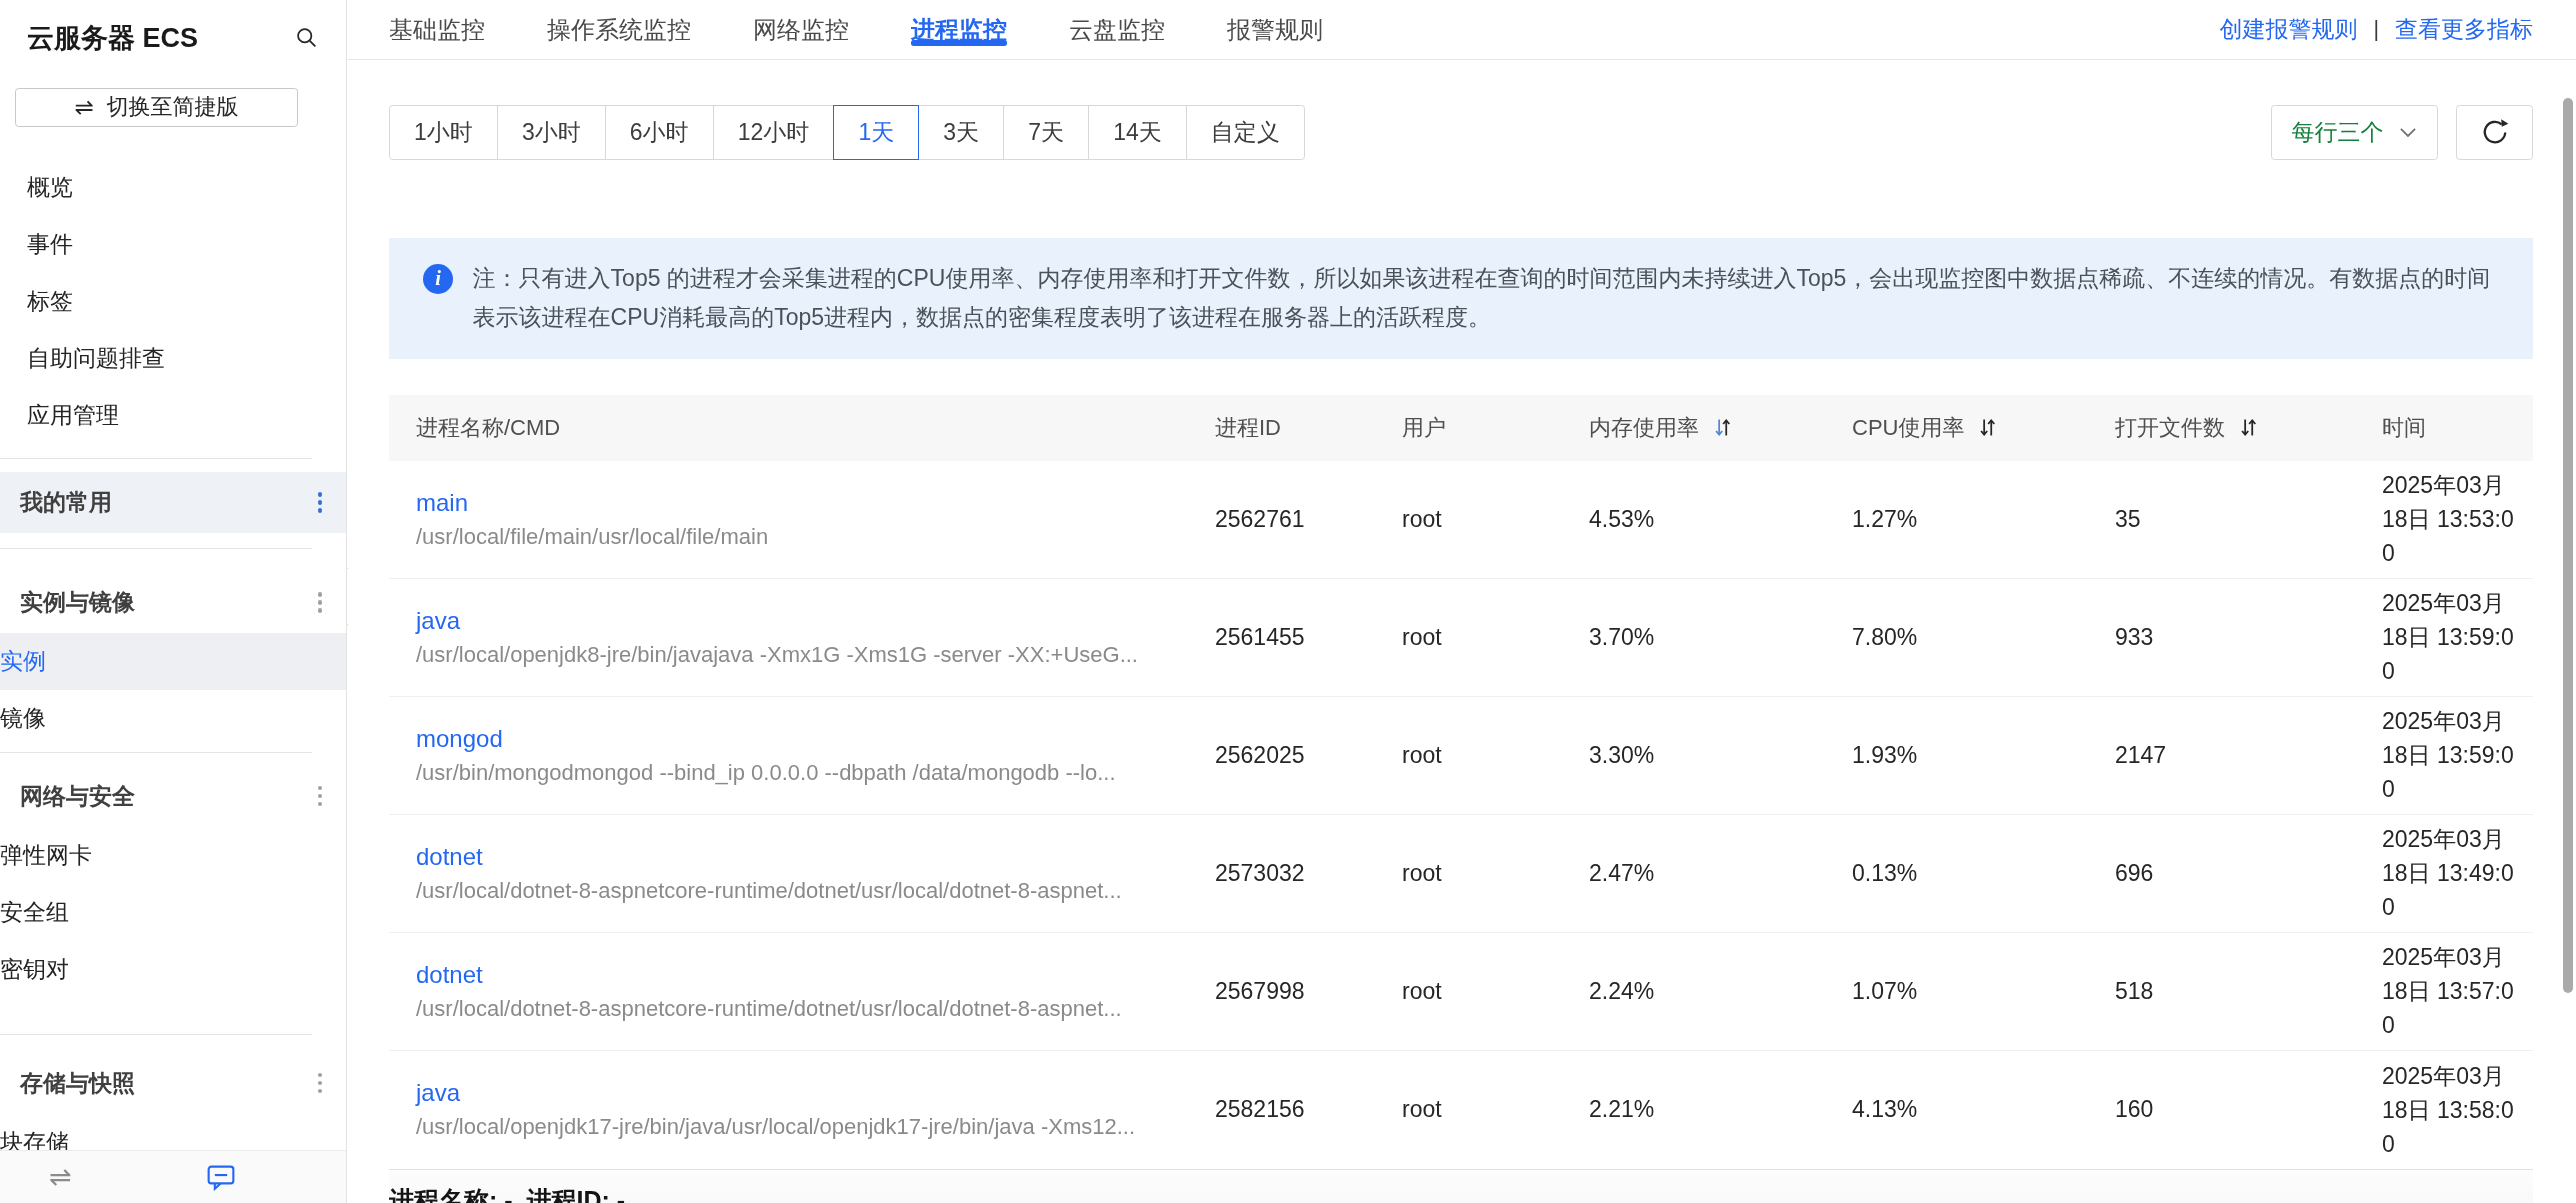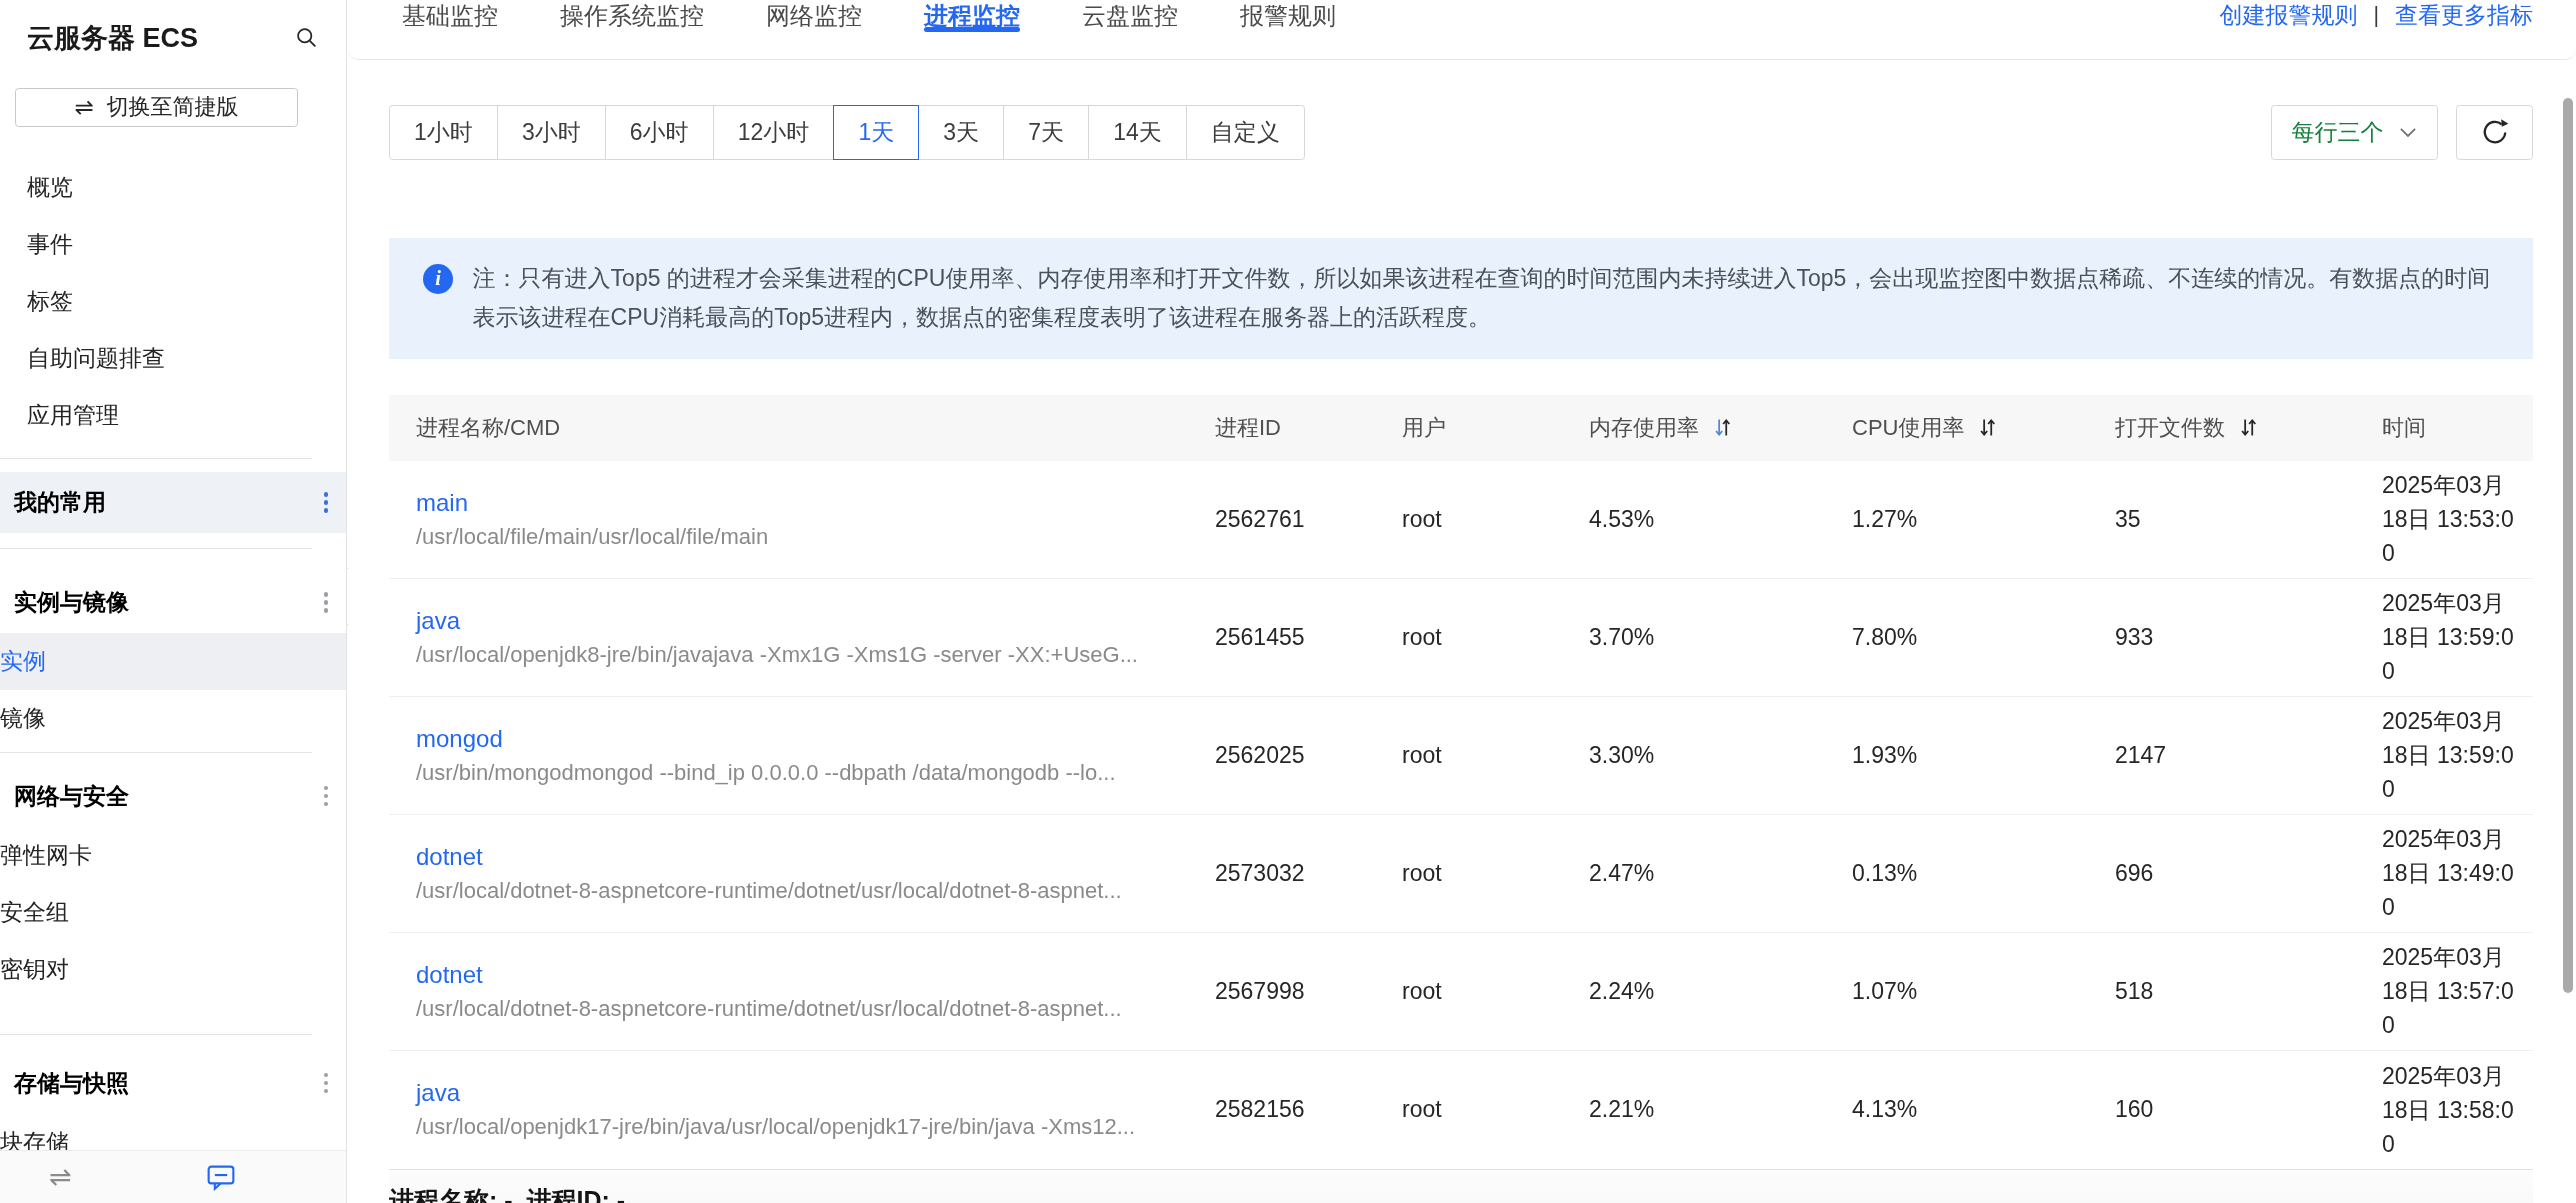--- a/index.html
+++ b/index.html
@@ -13,22 +13,22 @@
   .sb-header { display:flex; align-items:center; padding:19.6px 28.5px 0 27px; }
   .sb-title { font-size:27px; font-weight:bold; color:#1a1a1a; flex:1; }
   .switch-btn { display:flex; align-items:center; justify-content:center; gap:12.5px;
     margin:32px 0 0 15px; width:283px; height:39px; background:#fff;
     border:0.9px solid #c8c8c8; border-radius:3.6px; font-size:22px; color:#262626; cursor:pointer; }
   .swap-glyph { font-size:23px; color:#262626; line-height:1; }
   .sb-nav { margin-top:32px; }
   .sb-item { height:57px; display:flex; align-items:center; padding-left:27px;
     font-size:23px; color:#242424; cursor:pointer; }
   .sb-divider { height:0.9px; background:#e4e4e4; margin-right:34px; }
-  .sb-section { height:61px; display:flex; align-items:center; padding:0 14px;
-    font-size:23px; font-weight:bold; color:#000000; }
+  .sb-section { height:61px; display:flex; align-items:center; padding:0 20px;
+    font-size:23px; font-weight:bold; color:#404040; }
   .sb-section .lbl { flex:1; }
   .fav-row { background:#eef1f6; margin:13.4px 0 15px 0; }
   .kebab { display:flex; flex-direction:column; gap:3.6px; padding:5.3px 3.6px; cursor:pointer; }
   .kebab i { width:4.5px; height:4.5px; border-radius:50%; background:#9aa0a6; }
   .kebab.blue i { background:#3a6fd8; }
   .sb-child { height:57px; display:flex; align-items:center; 
     font-size:23px; color:#242424; cursor:pointer; }
   .sb-child.active { background:#edeff3; color:#2468f2; }
   .mt26 { margin-top:23px; } .mt14 { margin-top:12.5px; } .mt6 { margin-top:5.3px; }
   .mt40 { margin-top:36px; } .mt20 { margin-top:18px; }
@@ -38,21 +38,21 @@
   .sb-footer .chat { margin-left:134px; display:flex; }
 
   .collapse-handle { position:absolute; left:347px; top:568px; width:25px; height:57px;
     background:#fff; border:0.9px solid #dcdcdc; border-left:none;
     border-radius:0 7.1px 7.1px 0; display:flex; align-items:center; justify-content:center;
     cursor:pointer; box-shadow:1.8px 0.9px 3.6px rgba(0,0,0,.06); }
 
   
   .main { position:absolute; left:348px; top:0; right:0; bottom:0; background:#fff; }
   .tabbar { height:60px; border-bottom:0.9px solid #e7e7e7; display:flex;
-    align-items:flex-start; padding:0 43px 0 54px;border-radius:10px; }
+    align-items:center; padding:0 43px 0 41px; }
   .tab { display:flex; align-items:center; margin-right:62px; font-size:24px;
     color:#4a4a4a; cursor:pointer; position:relative; }
   .tab.active { color:#2468f2; font-weight:bold; }
   .tab.active::after { content:""; position:absolute; left:0; right:0; bottom:0;
     height:5.3px; border-radius:2.7px; background:#2468f2; }
   .tab-links { margin-left:auto; display:flex; align-items:center; font-size:23px; }
   .tab-links .lnk { color:#2468f2; cursor:pointer; }
   .tab-links .sep { color:#3a3a3a; margin:0 16px; font-size:21.4px; }
 
   .toolbar { display:flex; align-items:flex-start; padding:45px 43px 0 41px; }

